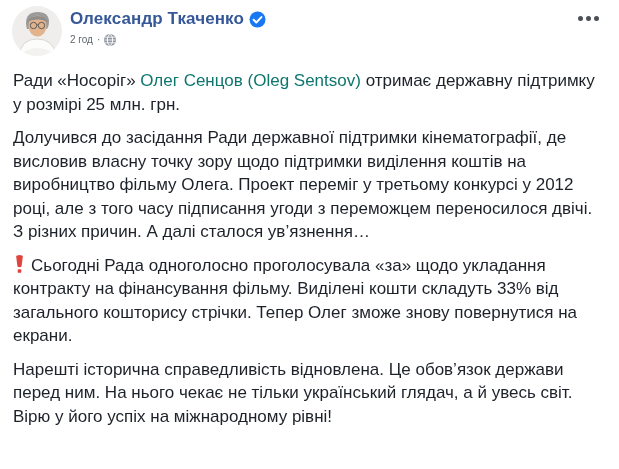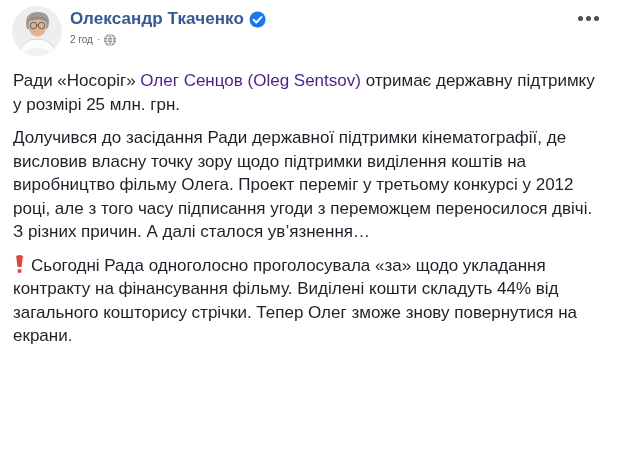--- a/index.html
+++ b/index.html
@@ -61,21 +61,21 @@
 
   
   .post-body {
     padding: 0 14px 0 13px;
     font-size: 17px;
     line-height: 23.5px;
     color: #1d2129;
   }
   .post-body p { margin: 10px 0; }
   .post-body p:first-child { margin-top: 13px; }
-  .tagged-link { color: #4c1d95; text-decoration: none; cursor: pointer; }
+  .tagged-link { color: #0f766e; text-decoration: none; cursor: pointer; }
   .excl-icon {
     display: inline-block;
     width: 9px; height: 18px;
     margin: 0 7px 0 2px;
     vertical-align: -2px;
   }
 </style>
 </head>
 <body>
 
@@ -130,19 +130,20 @@
 
   <div class="post-body">
 
     <p><span>Ради «Носоріг» </span><a class="tagged-link">Олег Сенцов (Oleg Sentsov)</a><span> отримає державну підтримку у розмірі 25 млн. грн.</span></p>
 
     <p>Долучився до засідання Ради державної підтримки кінематографії, де висловив власну точку зору щодо підтримки виділення коштів на виробництво фільму Олега. Проект переміг у третьому конкурсі у 2012 році, але з того часу підписання угоди з переможцем переносилося двічі. З різних причин. А далі сталося ув’язнення…</p>
 
     <p><span class="excl-icon"><svg width="9" height="18" viewBox="0 0 9 18">
             <path d="M1.2 1.6 Q1.2 0 4.5 0 Q7.8 0 7.8 1.6 L6.6 11.0 Q6.4 12.2 4.5 12.2 Q2.6 12.2 2.4 11.0 Z" fill="#e0443c"></path>
             <rect x="2.7" y="14.2" width="3.6" height="3.6" rx="0.9" fill="#e0443c"></rect>
-          </svg></span><span>Сьогодні Рада одноголосно проголосувала «за» щодо укладання контракту на фінансування фільму. Виділені кошти складуть 44% від загального кошторису стрічки. Тепер Олег зможе знову повернутися на екрани.</span></p>
+          </svg></span><span>Сьогодні Рада одноголосно проголосувала «за» щодо укладання контракту на фінансування фільму. Виділені кошти складуть 33% від загального кошторису стрічки. Тепер Олег зможе знову повернутися на екрани.</span></p>
 
+    <p>Нарешті історична справедливість відновлена. Це обов’язок держави перед ним. На нього чекає не тільки український глядач, а й увесь світ. Вірю у його успіх на міжнародному рівні!</p>
 
 
   </div>
 
 </div>
 
 </body></html>

